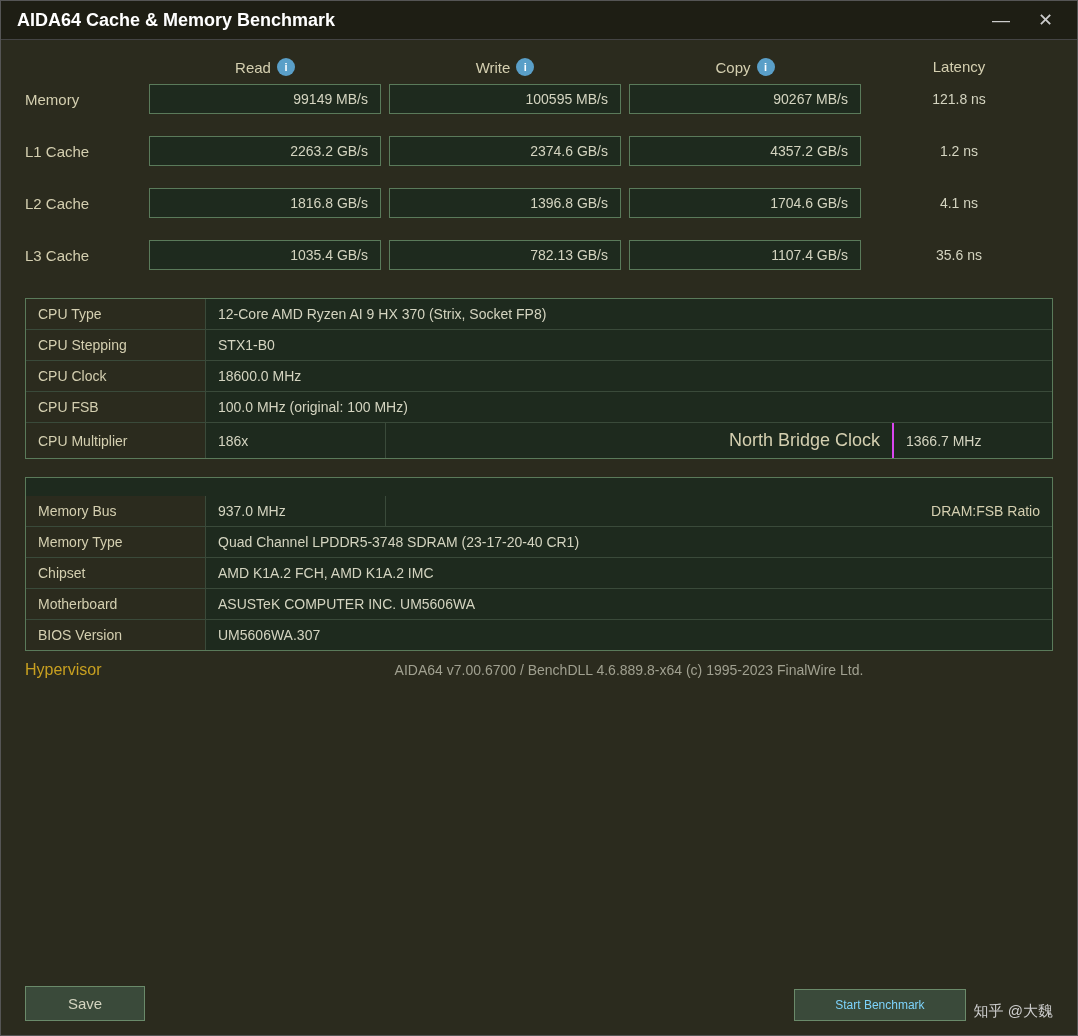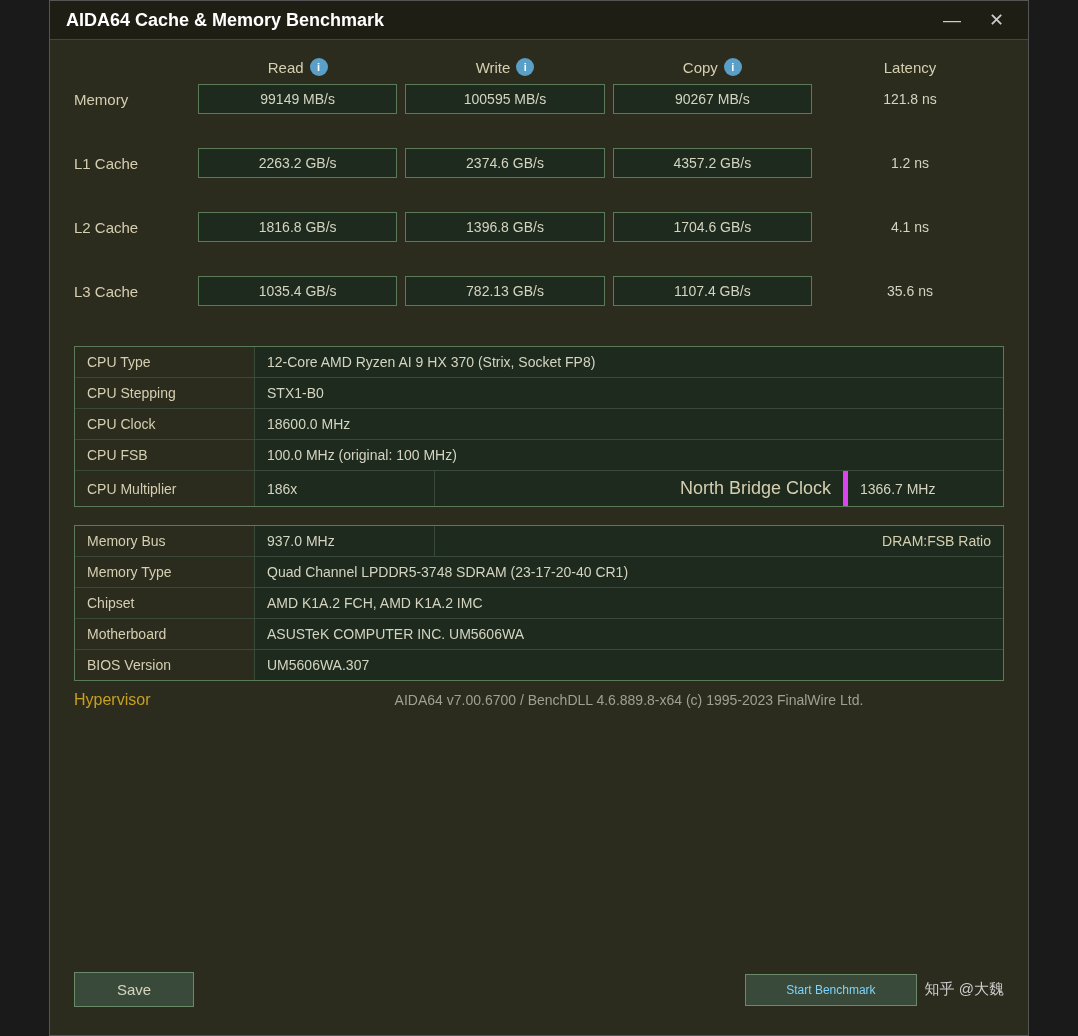--- a/index.html
+++ b/index.html
@@ -5,21 +5,21 @@
     * { box-sizing: border-box; margin: 0; padding: 0; }
     body {
       font-family: 'Segoe UI', Arial, sans-serif;
       background: #1a1a1a;
       display: flex;
       justify-content: center;
       align-items: center;
       min-height: 100vh;
     }
     .window {
-      width: 980px;
+      width: 1078px;
       min-height: 1036px;
       background: #2b2b1e;
       border: 1px solid #555;
       display: flex;
       flex-direction: column;
     }
     .title-bar {
       background: #1e1e14;
       padding: 8px 16px;
       display: flex;
@@ -45,21 +45,21 @@
       border: none;
       padding: 2px 8px;
       line-height: 1;
     }
     .content {
       flex: 1;
       padding: 18px 24px 12px 24px;
     }
     .bench-header {
       display: flex;
-      align-items: flex-end;
+      align-items: flex-start;
       margin-bottom: 8px;
     }
     .bench-header-cell {
       text-align: center;
       color: #d4cfb0;
       font-size: 15px;
       display: flex;
       align-items: center;
       justify-content: center;
       gap: 6px;
@@ -74,34 +74,34 @@
       border-radius: 50%;
       color: #fff;
       font-size: 11px;
       font-weight: bold;
       cursor: pointer;
       flex-shrink: 0;
     }
     .bench-row {
       display: flex;
       align-items: center;
-      margin-bottom: 22px;
+      margin-bottom: 10px;
     }
     .row-label {
       color: #d4cfb0;
       font-size: 15px;
       min-width: 120px;
     }
     .bench-value {
       background: #1e2a1e;
       border: 1px solid #5a7a5a;
       color: #d4d4c0;
       font-size: 14px;
       padding: 6px 12px;
-      text-align: center;
+      text-align: right;
       flex: 1;
       margin: 0 4px;
     }
     .latency-value {
       color: #d4d4c0;
       font-size: 14px;
       text-align: center;
       flex: 1;
       margin: 0 4px;
       padding: 6px 12px;
@@ -151,22 +151,22 @@
       min-width: 180px;
     }
     .hypervisor-value {
       color: #a0a090;
       font-size: 14px;
       flex: 1;
       text-align: center;
     }
     .footer {
       display: flex;
-      align-items: center;
-      padding: 10px 24px 28px 24px;
+      align-items: flex-end;
+      padding: 10px 24px 14px 24px;
       gap: 8px;
     }
     .save-btn {
       background: #3a4a3a;
       border: 1px solid #6a8a6a;
       color: #d4d4c0;
       font-size: 15px;
       padding: 8px 28px;
       cursor: pointer;
       min-width: 120px;
@@ -285,29 +285,29 @@
 
       <div class="info-row">
         <div class="info-label">CPU FSB</div>
         <div class="info-value">100.0 MHz  (original: 100 MHz)</div>
       </div>
 
       <div class="info-row" style="display:flex;">
         <div class="info-label">CPU Multiplier</div>
         <div class="info-value" style="flex:0 0 180px; border-right:1px solid #3a4a3a;">186x</div>
         <div style="flex:1; display:flex; align-items:center; justify-content:flex-end; padding:7px 12px; color:#d4cfb0; font-size:18px;">North Bridge Clock</div>
-        <div class="info-value" style="flex:0 0 160px; border-left:5px solid #d946ef;">1366.7 MHz</div>
+        <div class="info-value" style="flex:0 0 160px; border-left:2px solid #d946ef;">1366.7 MHz</div>
       </div>
     </div>
 
     <div class="divider" style="height:18px;"></div>
 
     <div class="info-section">
 
-      <div class="info-row" style="display:flex;">
+      <div class="info-row" style="display:flex;margin-top:18px;">
         <div class="info-label">Memory Bus</div>
         <div class="info-value" style="flex:0 0 180px; border-right:1px solid #3a4a3a;">937.0 MHz</div>
         <div style="flex:1; display:flex; align-items:center; justify-content:flex-end; padding:7px 12px; color:#d4cfb0; font-size:14px;">DRAM:FSB Ratio</div>
       </div>
 
       <div class="info-row">
         <div class="info-label">Memory Type</div>
         <div class="info-value">Quad Channel LPDDR5-3748 SDRAM  (23-17-20-40 CR1)</div>
       </div>
 

